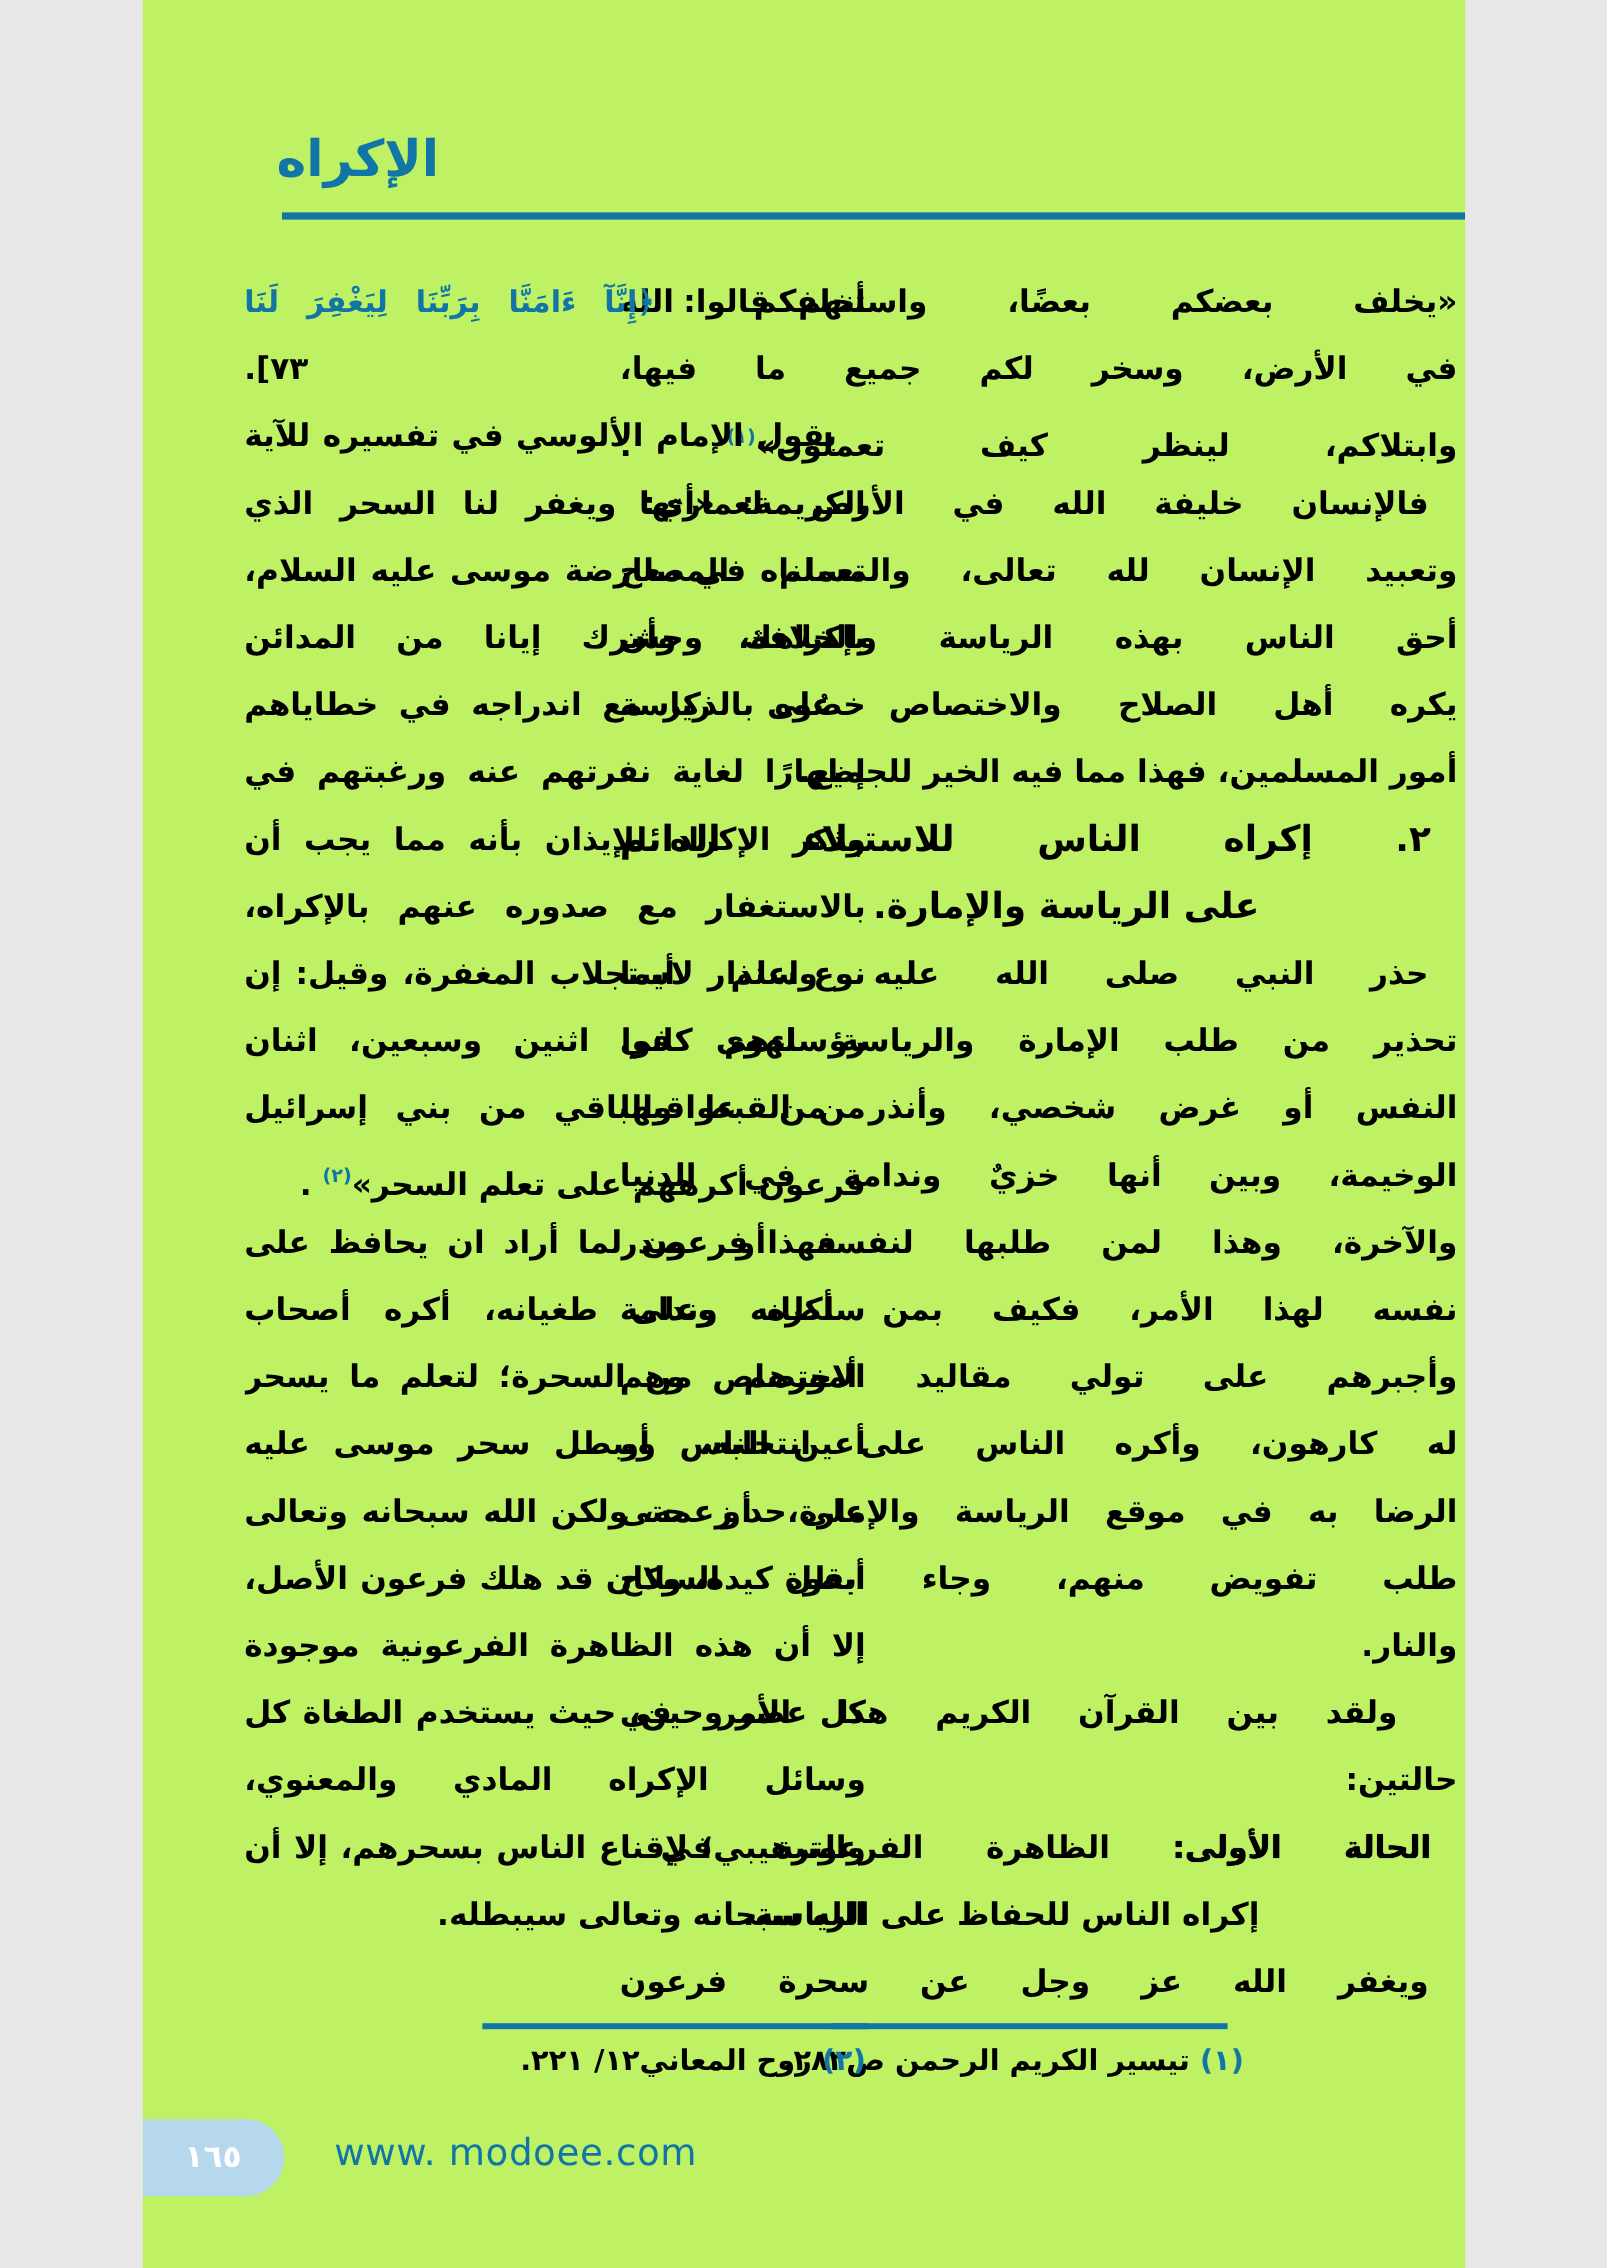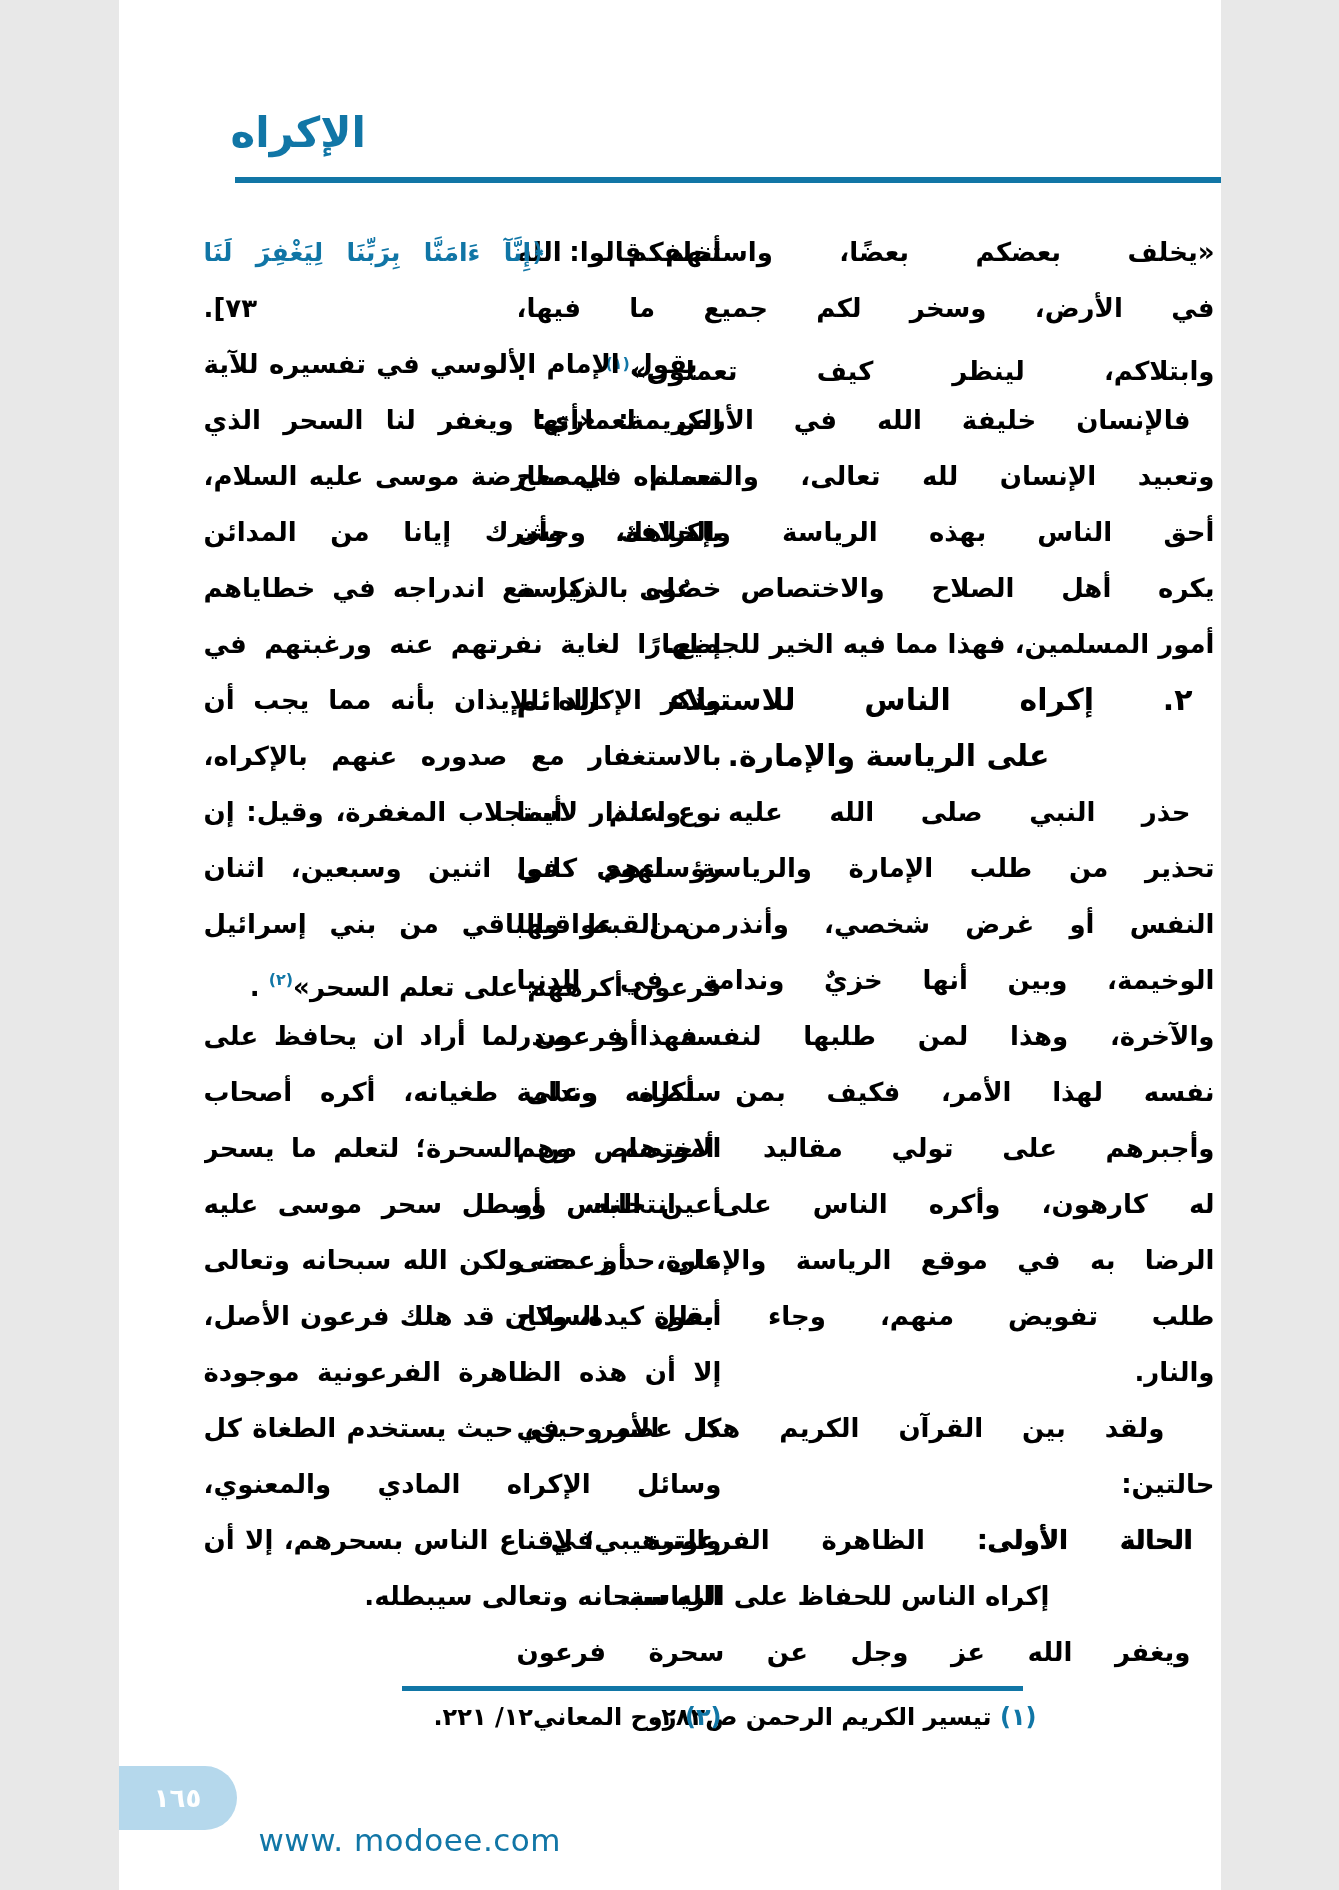--- a/index.html
+++ b/index.html
@@ -1,19 +1,19 @@
 <!DOCTYPE html>
 <html lang="ar" dir="rtl" style="--accent: #1176a6; --badge: #b5d8ec;"><head>
 <meta charset="utf-8">
 <style>
   html,body{margin:0;padding:0;background:#e8e8e8;}
   .page{
     position:relative;
     width:1102px;height:1890px;
-    background:#ffffff;
+    background:#bef264;
     font-family:"DejaVu Sans", sans-serif;
     direction:rtl;
     overflow:hidden;
     margin:0 auto;
   }
   
   .hdr-title{
     position:absolute;top:112px;left:112px;
     font-size:42px;font-weight:bold;color:var(--accent);
     line-height:1;white-space:nowrap;
@@ -48,23 +48,23 @@
   .fn-text{margin-top:10px;font-size:24px;font-weight:bold;color:#000;line-height:1.4;}
   .fn-marker{color:var(--accent);}
   
   .page-badge{
     position:absolute;left:0;top:1766px;width:118px;height:64px;
     background:var(--badge);border-radius:0 34px 34px 0;
     color:#ffffff;font-size:26px;font-weight:bold;
     display:flex;align-items:center;justify-content:center;
   }
   .site-url{
-    position:absolute;left:140px;top:1776px;
+    position:absolute;left:160px;top:1776px;
     direction:ltr;font-size:31px;color:var(--accent);
-    letter-spacing:0.5px;white-space:nowrap;margin-top:46px;
+    letter-spacing:0.5px;white-space:nowrap;
   }
 </style>
 </head>
 <body>
 
 <div class="page">
 
   <div class="hdr-title">الإكراه</div>
   <div class="hdr-rule"></div>
 

